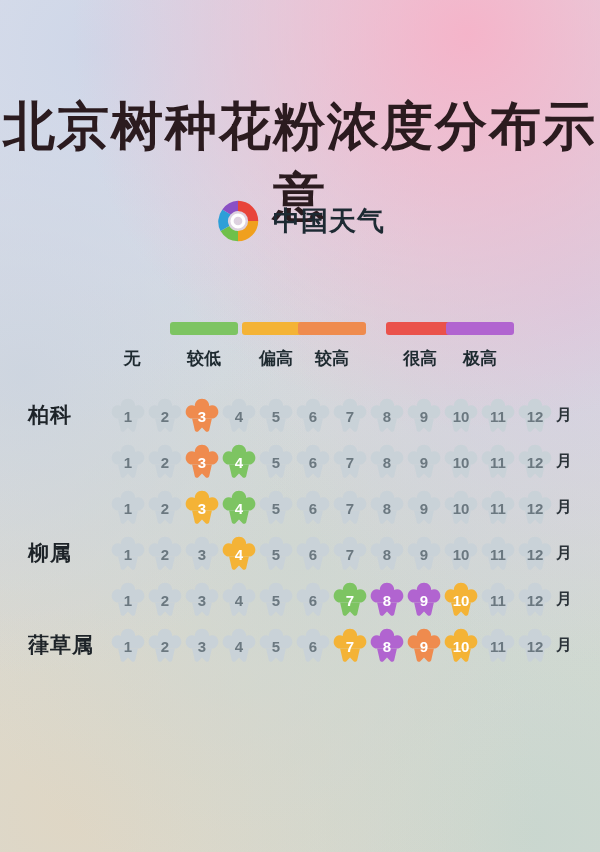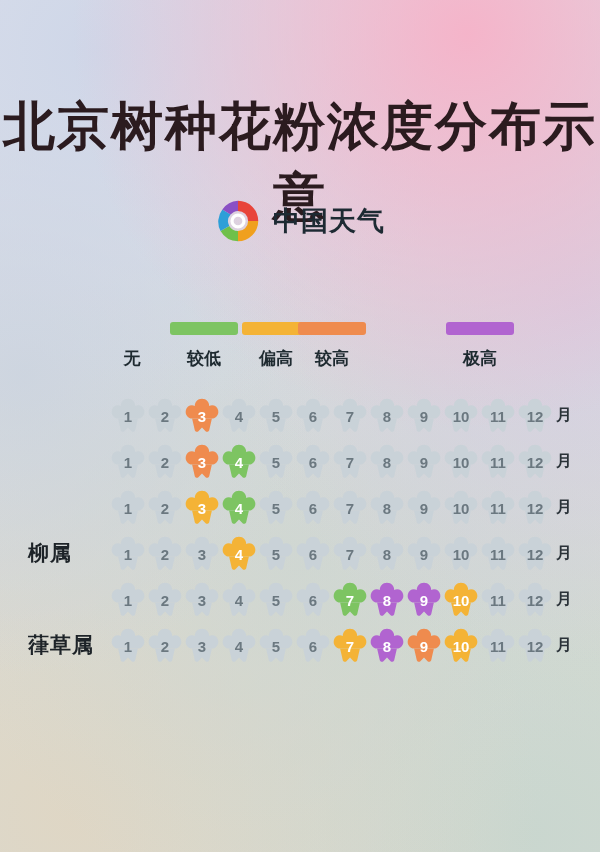--- a/index.html
+++ b/index.html
@@ -196,28 +196,33 @@
         <div class="legend-label">较低</div>
       </div>
       <div class="legend-item" style="left: 144px;">
         <div class="legend-bar" style="background: rgb(244, 179, 54);"></div>
         <div class="legend-label">偏高</div>
       </div>
       <div class="legend-item" style="left: 200px;">
         <div class="legend-bar" style="background: rgb(239, 139, 78);"></div>
         <div class="legend-label">较高</div>
       </div>
+      <div class="legend-item" style="left: 288px;">
+        <div class="legend-bar" style="background: rgb(234, 82, 75);"></div>
+        <div class="legend-label">很高</div>
+      </div>
       <div class="legend-item" style="left: 348px;">
         <div class="legend-bar" style="background: rgb(177, 100, 208);"></div>
         <div class="legend-label">极高</div>
       </div>
     </div>
 
   <div class="rows">
       <div class="row">
+        <div class="row-label">柏科</div>
         <div class="cells">
           <div class="cell" style="left: 0px;">
             <div class="flower"><svg viewBox="0 0 40 42" width="36" height="38">
                 <path d="M20 3 C25 3 28 7 28 11 C32 9 37 11 38 16 C39 21 35 25 31 25 L9 25 C5 25 1 21 2 16 C3 11 8 9 12 11 C12 7 15 3 20 3 Z" fill="#c9d2d8"></path>
                 <path d="M9 25 L31 25 L28 38 C27 40 25 40 24 39 L20 35 L16 39 C15 40 13 40 12 38 Z" fill="#c9d2d8"></path>
               </svg></div>
             <div class="num off">1</div>
           </div>
           <div class="cell" style="left: 37px;">
             <div class="flower"><svg viewBox="0 0 40 42" width="36" height="38">

